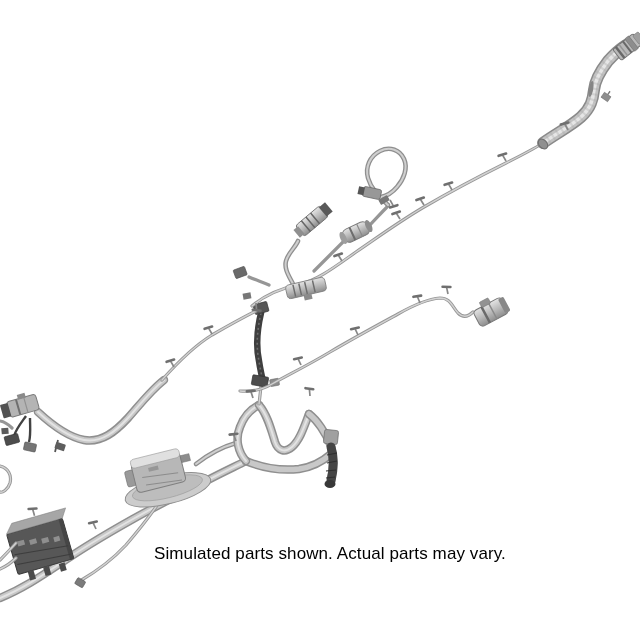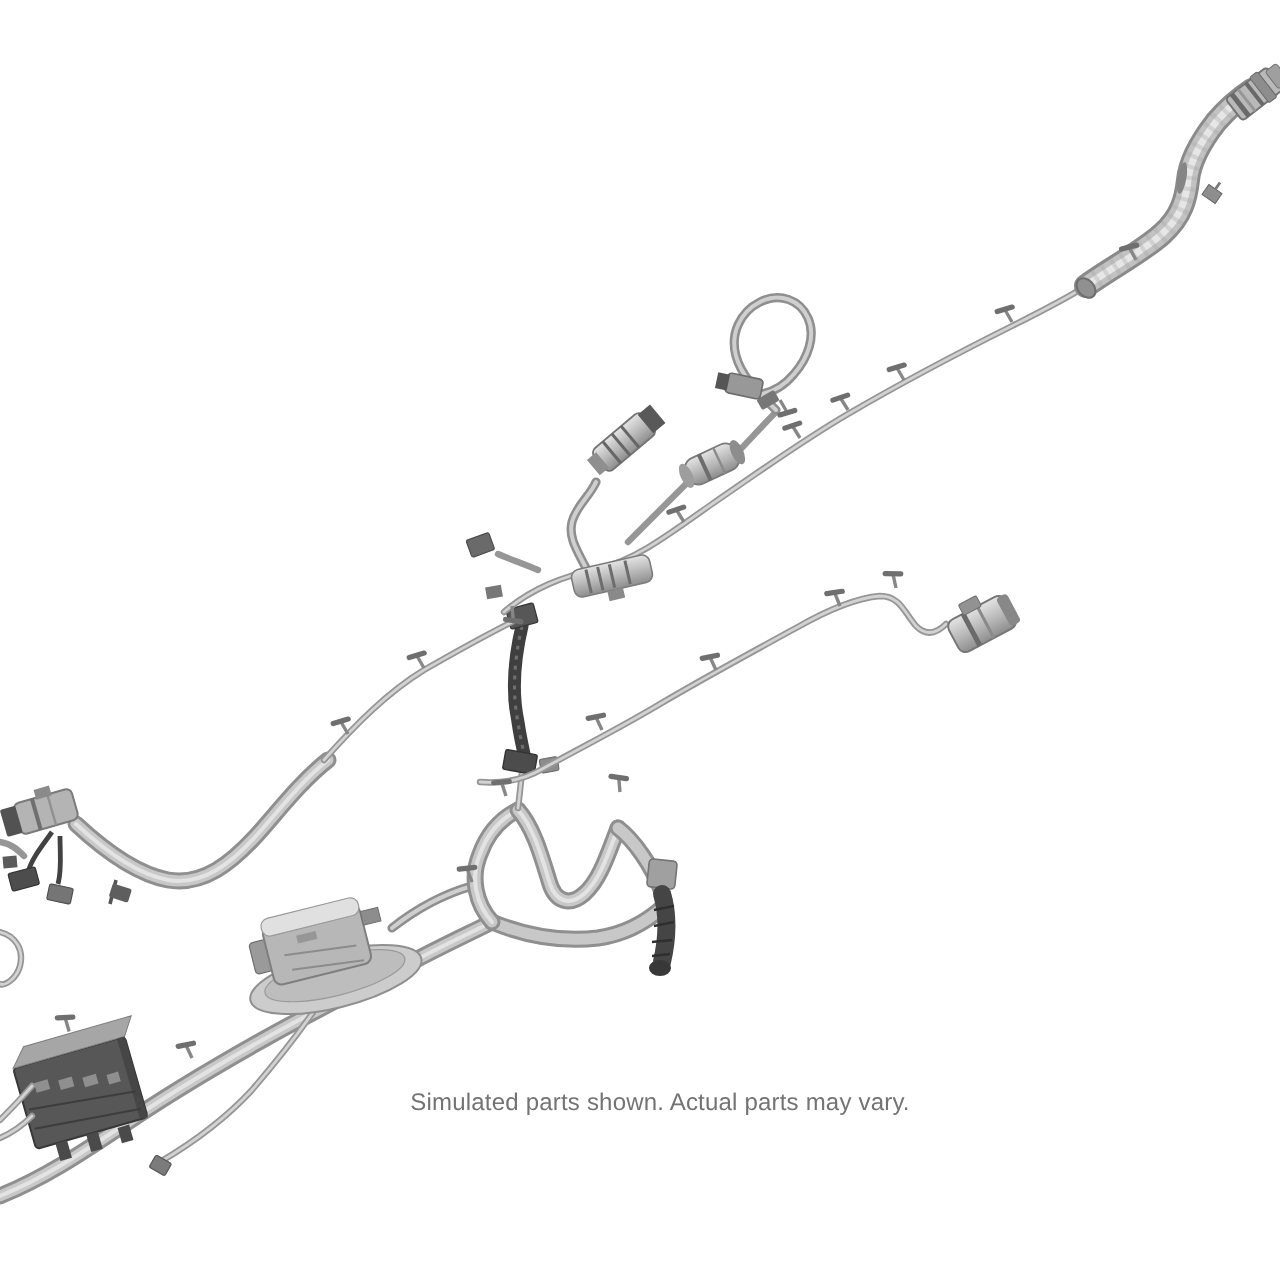--- a/index.html
+++ b/index.html
@@ -1,21 +1,21 @@
 <!DOCTYPE html>
 <html><head>
 <meta charset="utf-8">
 <style>
   html,body{margin:0;padding:0;}
   body{width:640px;height:640px;background:#ffffff;overflow:hidden;
        font-family:"Liberation Sans",sans-serif;}
   .stage{position:relative;width:640px;height:640px;background:#ffffff;}
   .art{position:absolute;left:0;top:0;}
   .caption{position:absolute;left:0;right:0;top:544px;text-align:center;
-           font-size:12px;line-height:1.2;color:#737373;letter-spacing:.1px;margin-left:20px;}
+           font-size:17px;line-height:1.2;color:#000000;letter-spacing:.1px;margin-left:20px;}
   .w-outer{fill:none;stroke:#969696;stroke-width:3.2;stroke-linecap:round;}
   .w-inner{fill:none;stroke:#d2d2d2;stroke-width:1.4;stroke-linecap:round;}
   .m-outer{fill:none;stroke:#8f8f8f;stroke-width:4.6;stroke-linecap:round;}
   .m-inner{fill:none;stroke:#cfcfcf;stroke-width:2;stroke-linecap:round;}
   .t-outer{fill:none;stroke:#8f8f8f;stroke-width:8.5;stroke-linecap:round;}
   .t-inner{fill:none;stroke:#c8c8c8;stroke-width:5.5;stroke-linecap:round;}
   .t-hi{fill:none;stroke:#e3e3e3;stroke-width:2;stroke-linecap:round;}
 </style>
 </head>
 <body>

